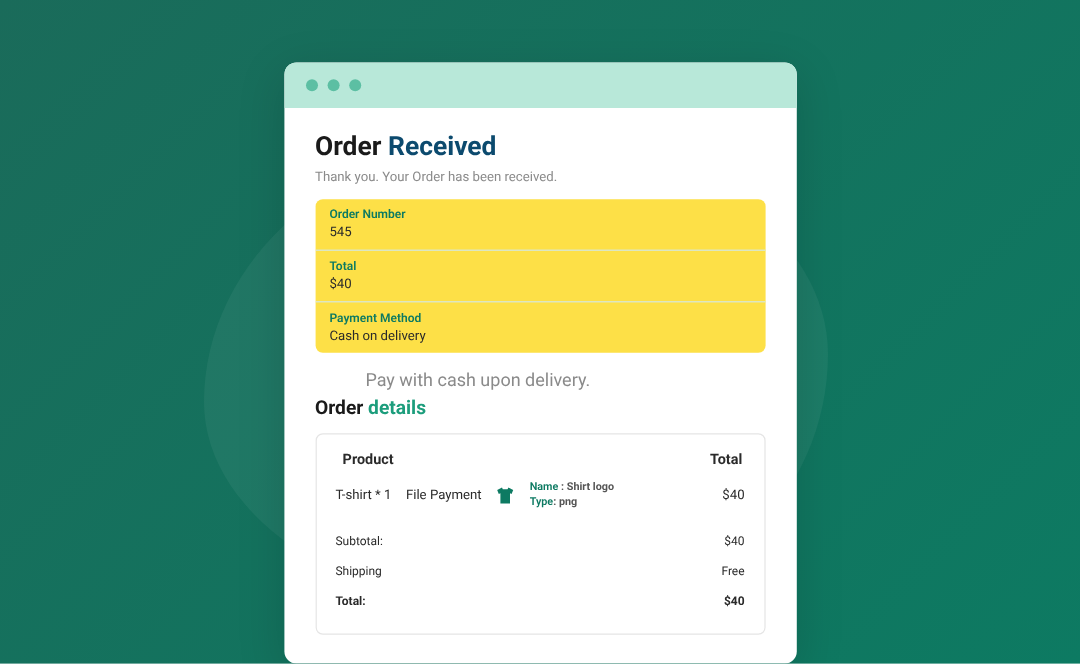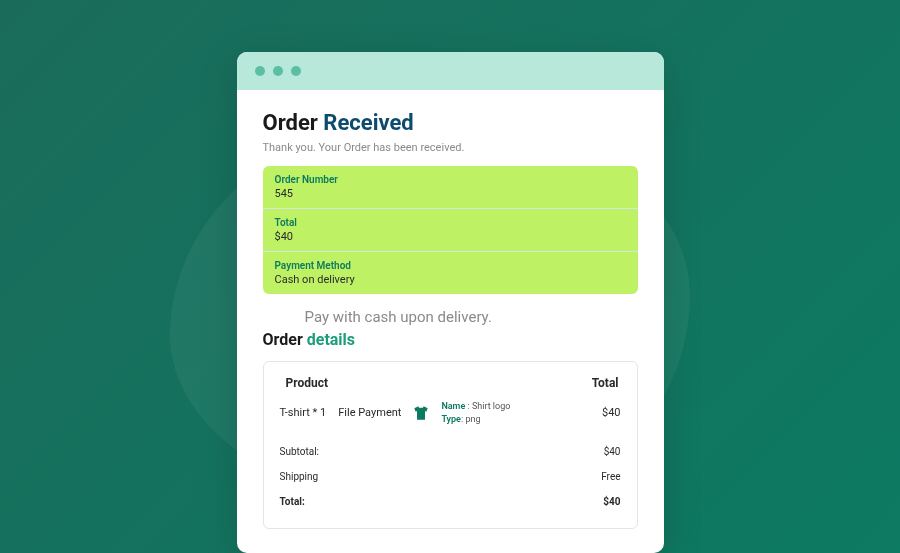--- a/index.html
+++ b/index.html
@@ -63,21 +63,21 @@
     }
     .page-title .accent {
       color: #0c4a6e;
     }
     .thank-you {
       font-size: 11px;
       color: #8a8a8a;
       margin-bottom: 12px;
     }
     .summary-box {
-      background: #bef264;
+      background: #fde047;
       border-radius: 6px;
       overflow: hidden;
     }
     .summary-row {
       padding: 8px 12px;
       border-bottom: 1px solid #d4e8e0;
     }
     .summary-row:last-child {
       border-bottom: none;
     }
@@ -153,20 +153,21 @@
     .file-meta {
       font-size: 9px;
       line-height: 1.4;
     }
     .file-meta .meta-label {
       color: #0d7a62;
       font-weight: 600;
     }
     .file-meta .meta-val {
       color: #555;
+      font-weight: bold;
     }
     .line-row {
       display: flex;
       justify-content: space-between;
       font-size: 10px;
       color: #2a2a2a;
       padding: 7px 0;
     }
     .line-row.bold {
       font-weight: 700;

